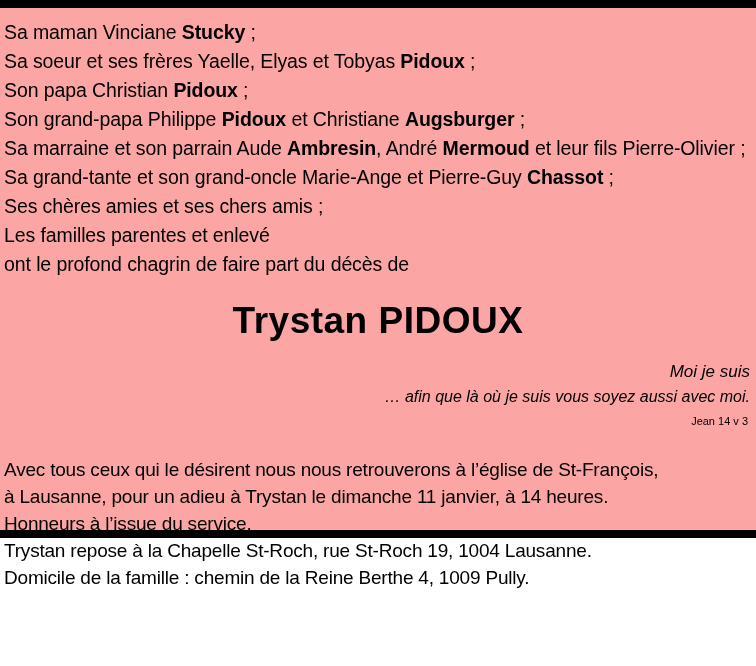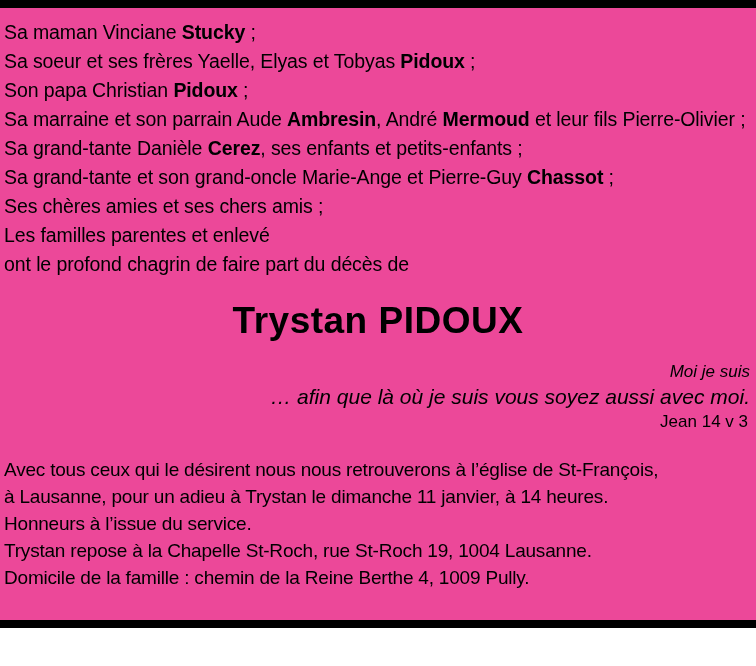--- a/index.html
+++ b/index.html
@@ -10,23 +10,23 @@
     width: 756px;
     height: 666px;
     background: #ffffff;
     font-family: "Liberation Sans", sans-serif;
     color: #000000;
     overflow: hidden;
   }
   .page {
     position: relative;
     width: 756px;
-    height: 628px;
+    height: 538px;
     box-sizing: border-box;
-    background: #ec4899;
+    background: #fca5a5;
   }
   .rule-top {
     position: absolute;
     top: 0;
     left: 0;
     width: 756px;
     height: 8px;
     background: #000000;
   }
   .rule-bottom {
@@ -72,26 +72,26 @@
   }
   .verse {
     text-align: right;
     font-style: italic;
     font-size: 17px;
     line-height: 25px;
     margin-top: 15px;
     padding-right: 2px;
   }
   .verse .v2 {
-    font-size: 21px;
+    font-size: 16px;
   }
   .verse-ref {
     text-align: right;
     font-style: normal;
-    font-size: 17px;
+    font-size: 11px;
     line-height: 25px;
     padding-right: 2px;
   }
   .service {
     margin-top: 22px;
   }
   .service-line {
     font-size: 19px;
     line-height: 27px;
     white-space: nowrap;
@@ -104,22 +104,22 @@
 <div class="page">
 
   <div class="rule-top"></div>
 
   <div class="content">
 
     <div class="family-block">
         <div class="fam-line"><span>Sa maman Vinciane </span><b>Stucky</b><span> ;</span></div>
         <div class="fam-line"><span>Sa soeur et ses frères Yaelle, Elyas et Tobyas </span><b>Pidoux</b><span> ;</span></div>
         <div class="fam-line"><span>Son papa Christian </span><b>Pidoux</b><span> ;</span></div>
+        <div class="fam-line"><span>Son grand-papa Philippe </span><b>Pidoux</b><span> et Christiane </span><b>Augsburger</b><span> ;</span></div>
         <div class="fam-line"><span>Sa marraine et son parrain Aude </span><b>Ambresin</b><span>, André </span><b>Mermoud</b><span> et leur fils Pierre-Olivier ;</span></div>
-        <div class="fam-line"><span>Sa grand-tante Danièle </span><b>Cerez</b><span>, ses enfants et petits-enfants ;</span></div>
         <div class="fam-line"><span>Sa grand-tante et son grand-oncle Marie-Ange et Pierre-Guy </span><b>Chassot</b><span> ;</span></div>
         <div class="fam-line"><span>Ses chères amies et ses chers amis ;</span></div>
         <div class="fam-line"><span>Les familles parentes et enlevé</span></div>
         <div class="fam-line"><span>ont le profond chagrin de faire part du décès de</span></div>
       </div>
 
     <div class="deceased-name">Trystan PIDOUX</div>
 
 
     <div class="verse">

